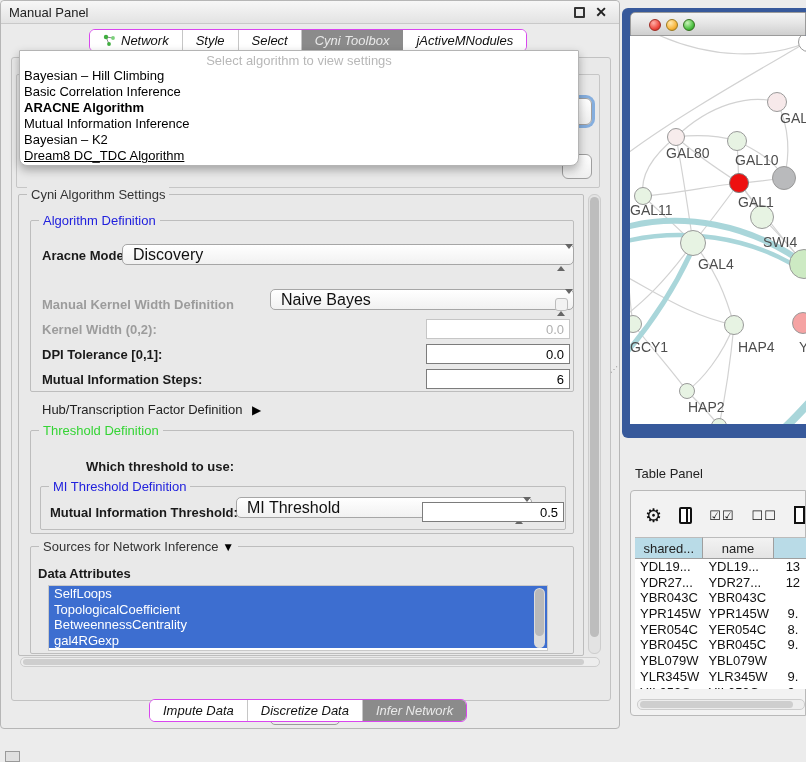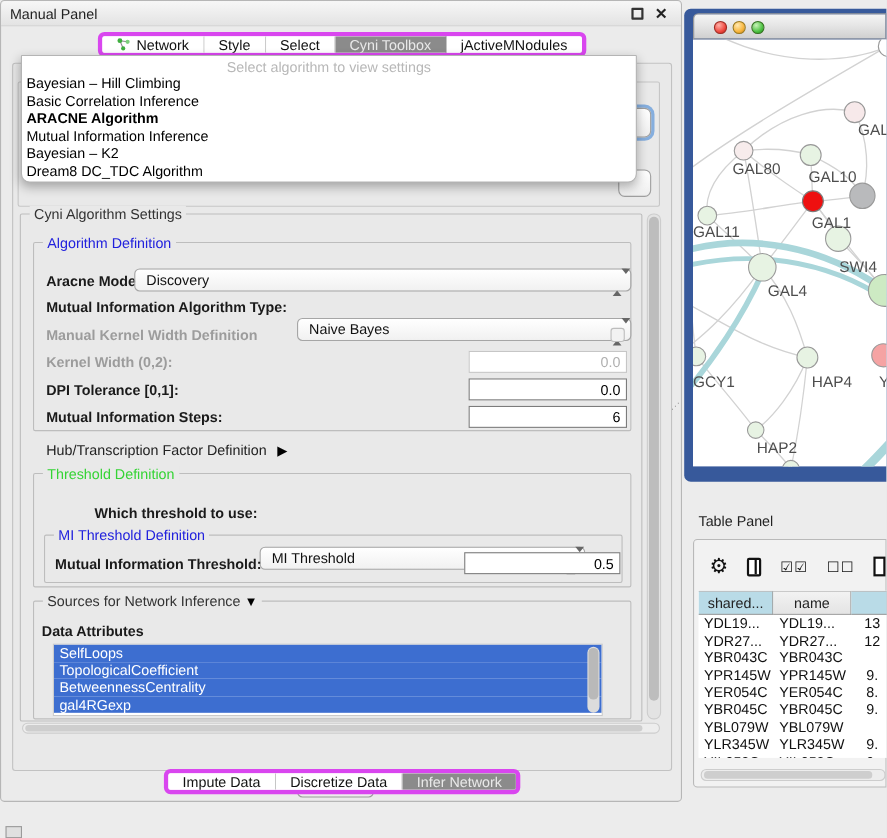--- a/index.html
+++ b/index.html
@@ -27,25 +27,26 @@
     border-bottom:1px solid #c9c9c9;
     border-radius:4px 4px 0 0;
   }
   .cp-title { left:8px; top:4px; font-size:13px; color:#222; }
   .float-box { right:34px; top:6px; width:11px; height:11px; border:2px solid #333; border-radius:1px; }
   .close-x { right:12px; top:3px; font-size:14px; font-weight:bold; color:#222; }
 
   
   .seg {
     display:inline-flex;
-    border:4px solid #d946ef;
+    border:1px solid #d946ef;
     border-radius:6px;
     background:#fff;
     overflow:hidden;
     height:23px;
+    font-style:italic;
   }
   .seg-item {
     display:flex; align-items:center; gap:5px;
     padding:0 13px;
     font-size:13px;
     color:#111;
     border-right:1px solid #c6c6c6;
     white-space:nowrap;
     background:#fff;
   }
@@ -106,21 +107,21 @@
   .form-label { font-weight:bold; color:#1a1a1a; font-size:13px; white-space:nowrap; }
   .form-label.disabled { color:#9c9c9c; }
 
   .combo {
     background:linear-gradient(#ffffff,#f1f1f1);
     border:1px solid #a6a6a6;
     border-radius:5px;
     height:21px;
     display:flex; align-items:center;
     padding:0 22px 0 10px;
-    font-size:13px; color:#111;
+    font-size:16px; color:#111;
     position:relative;
   }
   .spinner { position:absolute; right:8px; top:4px; width:8px; }
   .spinner .up, .spinner .dn { width:0; height:0; border-left:4px solid transparent; border-right:4px solid transparent; margin:1px 0; }
   .spinner .up { border-bottom:5px solid #666; }
   .spinner .dn { border-top:5px solid #666; }
 
   .tfield {
     background:#fff;
     border:1px solid #7c7c7c;
@@ -283,21 +284,20 @@
     <div class="abs fieldset" style="left:18px; top:162px; width:544px; height:172px;">
       <span class="fieldset-label lbl-blue">Algorithm Definition</span>
     </div>
 
     <span class="abs form-label" style="left:30px; top:190px;">Aracne Mode:</span>
     <div class="abs combo" style="left:110px; top:186px; width:452px;">
       <span>Discovery</span>
       <span class="spinner"><span class="up"></span><span class="dn"></span></span>
     </div>
 
-    <span class="abs form-label" style="left:30px; top:214px;">Mutual Information Algorithm Type:</span>
     <div class="abs combo" style="left:258px; top:210px; width:304px;">
       <span>Naive Bayes</span>
       <span class="spinner"><span class="up"></span><span class="dn"></span></span>
     </div>
 
     <span class="abs form-label disabled" style="left:30px; top:239px;">Manual Kernel Width Definition</span>
     <div class="abs checkbox" style="left:543px; top:240px;"></div>
 
     <span class="abs form-label disabled" style="left:30px; top:264px;">Kernel Width (0,2):</span>
     <div class="abs tfield disabled" style="left:414px; top:261px; width:144px;">
@@ -364,21 +364,21 @@
     </div>
   </div>
 
   <div class="abs popup">
     <div class="abs popup-placeholder">Select algorithm to view settings</div>
     <div class="abs popup-item" style="top:17px;">Bayesian – Hill Climbing</div>
     <div class="abs popup-item" style="top:33px;">Basic Correlation Inference</div>
     <div class="abs popup-item bold" style="top:49px;">ARACNE Algorithm</div>
     <div class="abs popup-item" style="top:65px;">Mutual Information Inference</div>
     <div class="abs popup-item" style="top:81px;">Bayesian – K2</div>
-    <div class="abs popup-item" style="top:97px;">Dream8 DC_TDC Algorithm</div>
+    <div class="abs popup-item" style="top:97px;text-decoration:underline;">Dream8 DC_TDC Algorithm</div>
   </div>
 
   <div class="abs bottom-tabs seg">
     <div class="seg-item">
       <span>Impute Data</span>
     </div>
     <div class="seg-item">
       <span>Discretize Data</span>
     </div>
     <div class="seg-item active">

